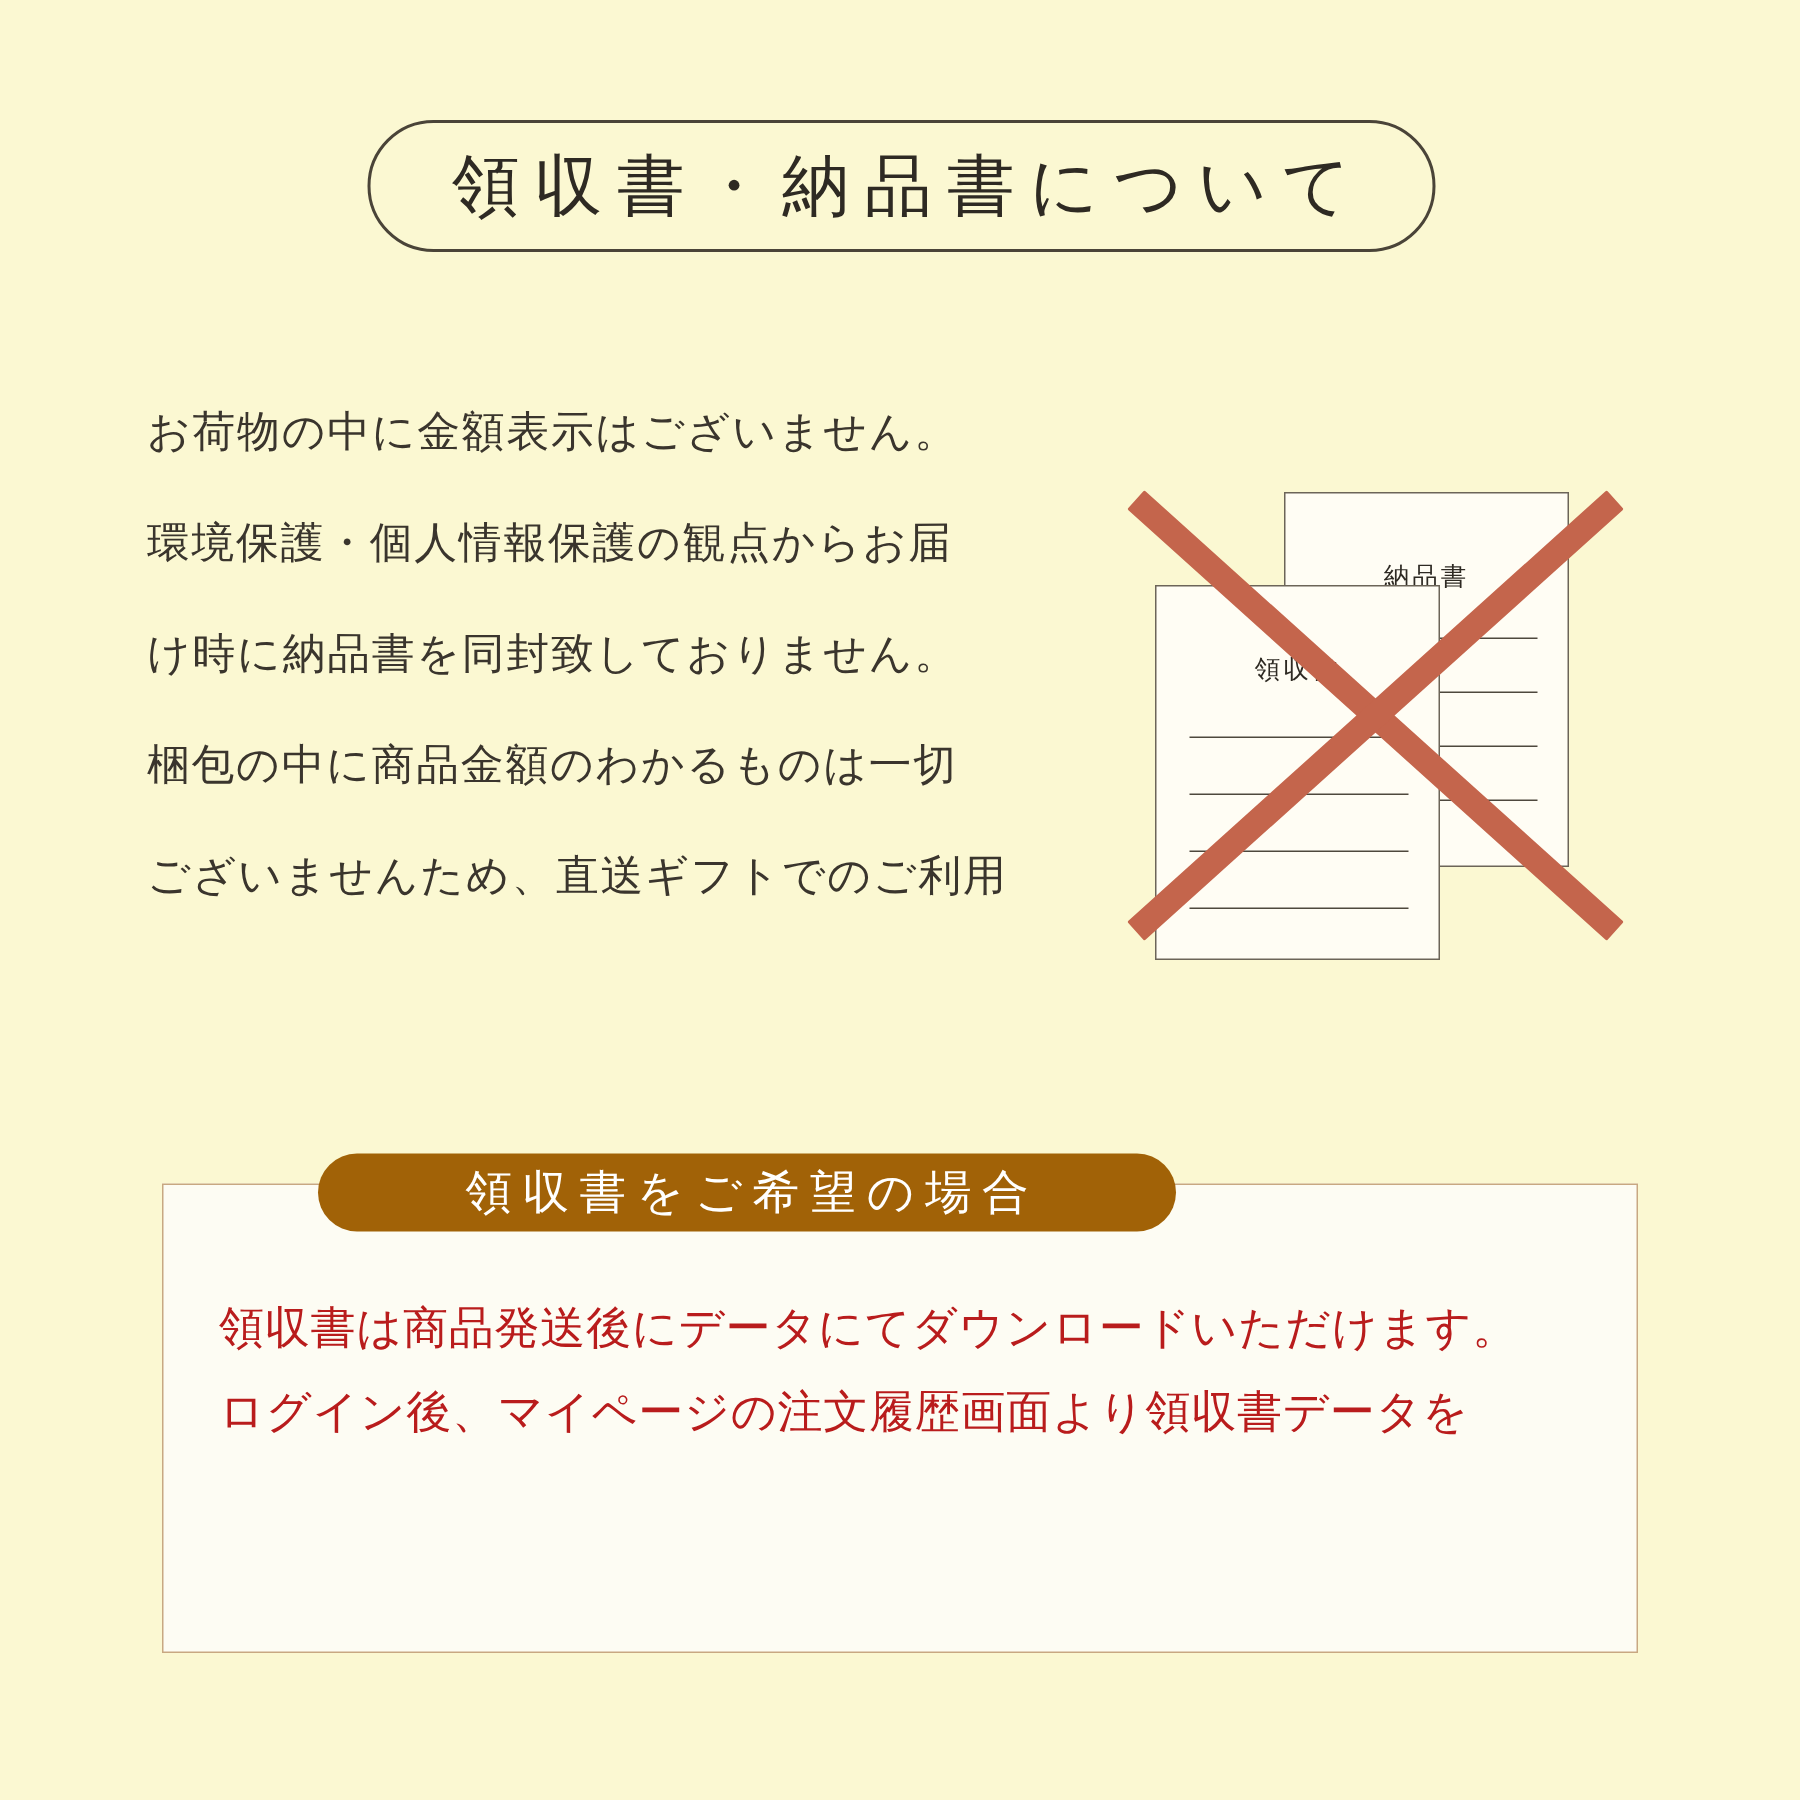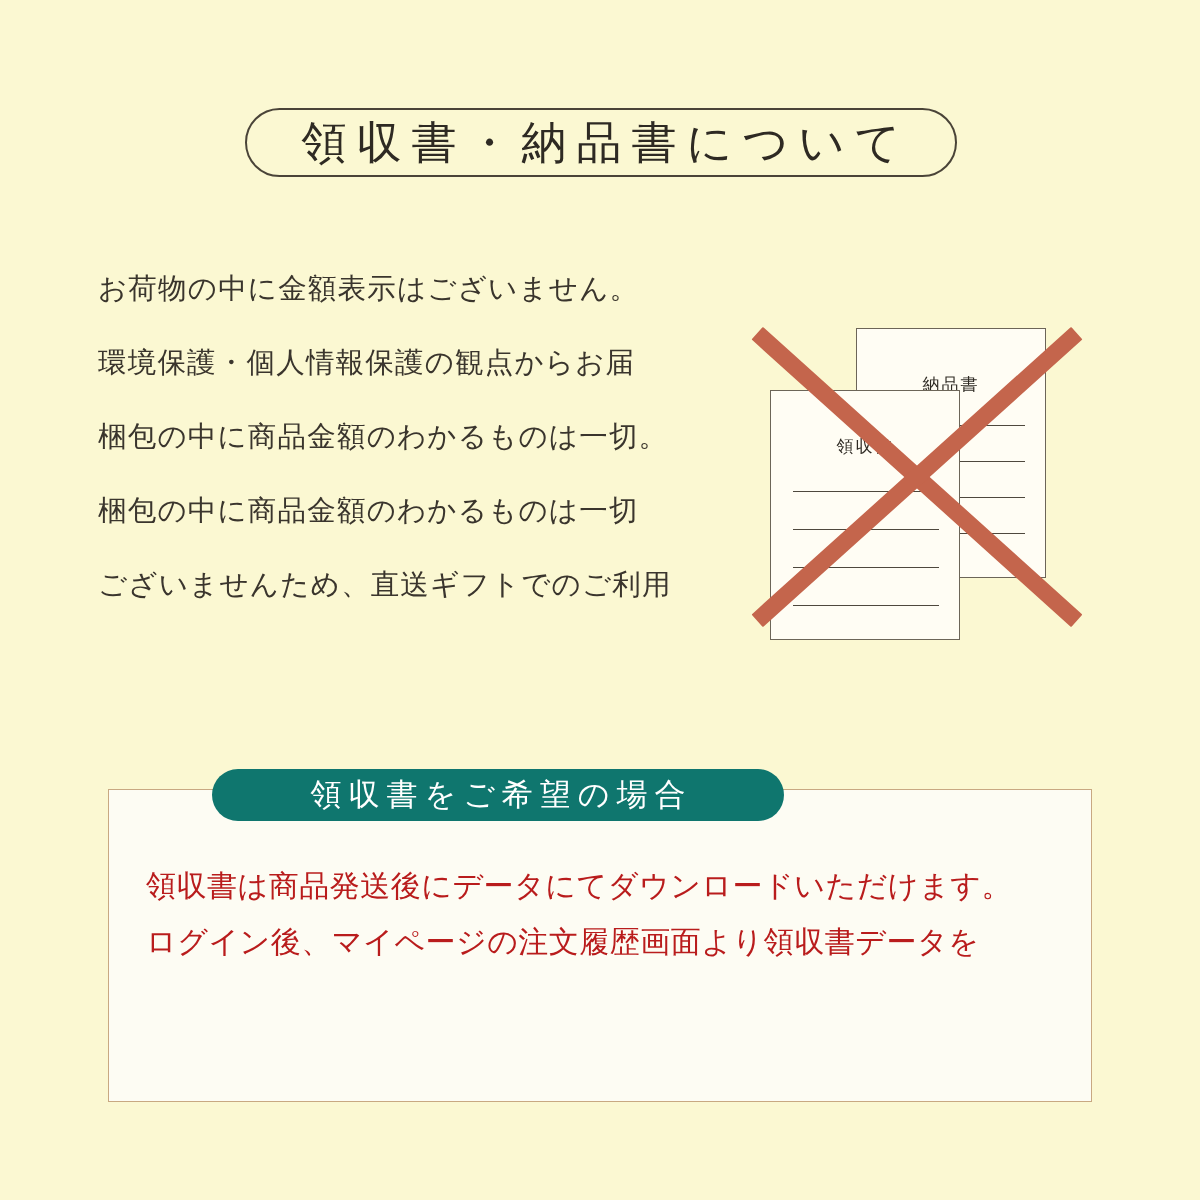--- a/index.html
+++ b/index.html
@@ -20,23 +20,23 @@
     position: relative;
     width: 1200px;
     height: 1200px;
     box-sizing: border-box;
   }
 
   
   .title-wrap {
     position: absolute;
     left: 245px;
-    top: 108px;
+    top: 80px;
     width: 712px;
-    height: 69px;
+    height: 88px;
   }
   .title-pill {
     width: 100%;
     height: 100%;
     box-sizing: border-box;
     border: 2px solid #4a4438;
     border-radius: 44px;
     display: flex;
     align-items: center;
     justify-content: center;
@@ -149,21 +149,21 @@
     box-sizing: border-box;
     border: 1.6px solid #c8a882;
     background: #fdfcf3;
   }
   .box-ribbon {
     position: absolute;
     left: 212px;
     top: 769px;
     width: 572px;
     height: 52px;
-    background: #0f766e;
+    background: #a16207;
     border-radius: 26px;
     display: flex;
     align-items: center;
     justify-content: center;
   }
   .box-ribbon-text {
     font-size: 31px;
     letter-spacing: 7px;
     color: #ffffff;
     text-indent: 7px;
@@ -190,21 +190,21 @@
 
   <div class="title-wrap">
     <div class="title-pill">
       <div class="title-text">領収書・納品書について</div>
     </div>
   </div>
 
   <div class="body-text">
     <div class="body-line">お荷物の中に金額表示はございません。</div>
     <div class="body-line">環境保護・個人情報保護の観点からお届</div>
-    <div class="body-line">梱包の中に商品金額のわかるものは一切。</div>
+    <div class="body-line">け時に納品書を同封致しておりません。</div>
     <div class="body-line">梱包の中に商品金額のわかるものは一切</div>
     <div class="body-line">ございませんため、直送ギフトでのご利用</div>
   </div>
 
   <div class="illus">
 
     <div class="doc doc-back">
       <div class="doc-title">納品書</div>
       <div class="rule r1"></div>
       <div class="rule r2"></div>

